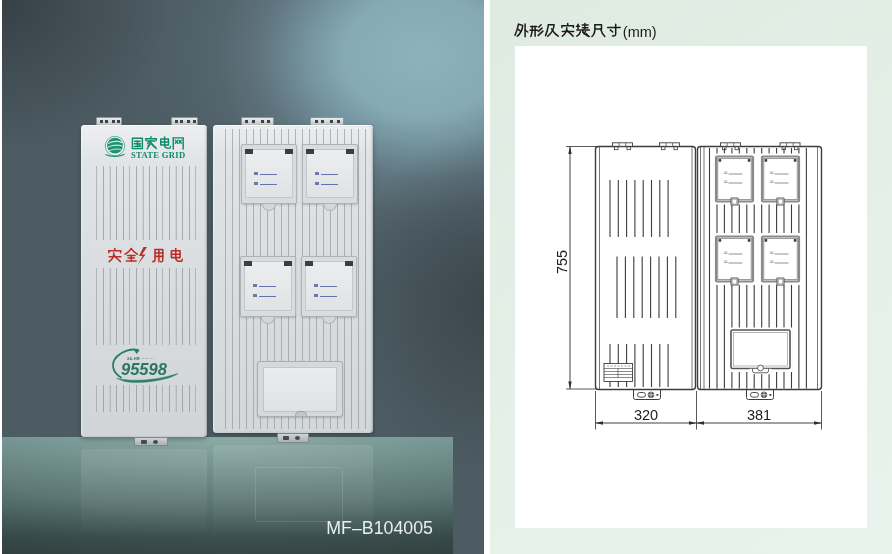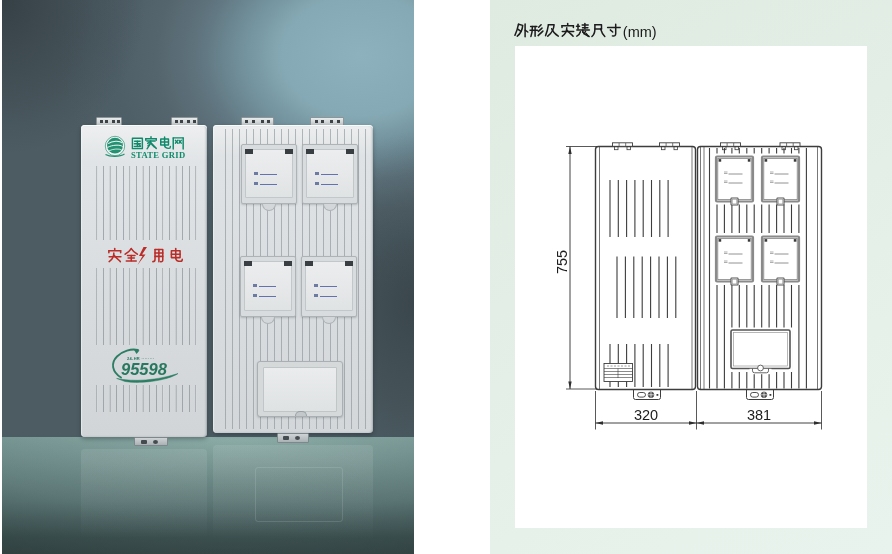--- a/index.html
+++ b/index.html
@@ -1,17 +1,17 @@
 <!DOCTYPE html>
 <html><head><meta charset="utf-8"><style>
 *{margin:0;padding:0;box-sizing:border-box}
 html,body{width:892px;height:554px;background:#fff;font-family:"Liberation Sans",sans-serif;overflow:hidden}
 .a{position:absolute}
 </style></head><body>
-<div class="a" style="left:2px;top:0;width:412px;height:554px;overflow:hidden;background:radial-gradient(40% 45% at 100% 55%, rgba(28,36,38,0.38), rgba(28,36,38,0) 70%),radial-gradient(50% 40% at 0% 0%, rgba(22,27,30,0.42), rgba(22,27,30,0) 70%),radial-gradient(300px 230px at 87% 10%, #8db2bd 0%, #86aab5 26%, #71909b 40%, #5f747e 54%, #55656d 68%, #4f5f67 82%, #4d5c63 100%);">
+<div class="a" style="left:2px;top:0;width:482px;height:554px;overflow:hidden;background:radial-gradient(40% 45% at 100% 55%, rgba(28,36,38,0.38), rgba(28,36,38,0) 70%),radial-gradient(50% 40% at 0% 0%, rgba(22,27,30,0.42), rgba(22,27,30,0) 70%),radial-gradient(300px 230px at 87% 10%, #8db2bd 0%, #86aab5 26%, #71909b 40%, #5f747e 54%, #55656d 68%, #4f5f67 82%, #4d5c63 100%);">
 <div class="a" style="left:0;top:437px;width:451px;height:117px;background:linear-gradient(180deg, rgba(0,8,8,0.10) 0%, rgba(0,10,12,0.30) 55%, rgba(8,16,18,0.52) 86%, rgba(10,16,16,0.55) 100%),radial-gradient(160% 180% at 52% 0%, #9cc0ba 0%, #80a19f 38%, #587472 70%, #3b4f52 100%);"></div>
 <div class="a" style="left:94px;top:117px;width:26px;height:9px;background:linear-gradient(180deg,#e8ebec,#c2c7c9);border:1px solid #8d9598;border-radius:1px">
       <div class="a" style="left:3px;top:2px;width:3px;height:3px;background:#3c4246"></div>
       <div class="a" style="left:8px;top:2px;width:3px;height:3px;background:#3c4246"></div>
       <div class="a" style="left:15px;top:2px;width:3px;height:3px;background:#3c4246"></div>
       <div class="a" style="left:20px;top:2px;width:3px;height:3px;background:#3c4246"></div>
     </div>
 <div class="a" style="left:169px;top:117px;width:27px;height:9px;background:linear-gradient(180deg,#e8ebec,#c2c7c9);border:1px solid #8d9598;border-radius:1px">
       <div class="a" style="left:3px;top:2px;width:3px;height:3px;background:#3c4246"></div>
       <div class="a" style="left:8px;top:2px;width:3px;height:3px;background:#3c4246"></div>
@@ -168,20 +168,21 @@
       <div class="a" style="left:6px;top:2px;width:6px;height:4px;background:#454c50;border-radius:1px"></div>
       <div class="a" style="left:18px;top:2px;width:5px;height:4px;background:#454c50;border-radius:50%"></div>
     </div>
 <div class="a" style="left:275px;top:433px;width:32px;height:10px;background:linear-gradient(180deg,#cfd4d6,#aab1b4);border:1px solid #7e878b;border-radius:1px">
       <div class="a" style="left:5px;top:2px;width:6px;height:4px;background:#454c50;border-radius:1px"></div>
       <div class="a" style="left:17px;top:2px;width:5px;height:4px;background:#454c50;border-radius:50%"></div>
     </div>
 <div class="a" style="left:79px;top:449px;width:126px;height:90px;opacity:0.12;background:linear-gradient(0deg,rgba(240,244,245,0) 0%,#dfe3e4 85%);border-radius:4px"></div>
 <div class="a" style="left:211px;top:445px;width:160px;height:95px;opacity:0.12;background:linear-gradient(0deg,rgba(240,244,245,0) 0%,#dfe3e4 85%);border-radius:4px"></div>
 <div class="a" style="left:253px;top:467px;width:88px;height:55px;border:1px solid rgba(230,240,240,0.14);border-radius:3px"></div>
+<div class="a" style="left:0;top:520px;width:431px;text-align:right;font-size:17.8px;color:#e9eef0;letter-spacing:0px;line-height:17px">MF–B104005</div>
 </div>
 <div class="a" style="left:490px;top:0;width:402px;height:554px;background:linear-gradient(150deg,#dfeae1 0%,#e4f0e7 50%,#e7f3ec 100%)"></div>
 <div class="a" style="left:515px;top:46px;width:352px;height:482px;background:#fff"></div>
 <svg class="a" style="left:510px;top:19px" width="200" height="30" viewBox="0 0 200 30">
 <g transform="translate(4,4) scale(0.1500)" fill="none" stroke="#1c1c1c" stroke-width="10.0" stroke-linecap="round" stroke-linejoin="round">
       <path d="M30,8 C24,40 16,62 6,82"></path>
       <path d="M30,8 L58,16 C56,46 44,70 22,88"></path>
       <path d="M28,42 L46,56"></path>
       <path d="M74,6 L74,92"></path>
       <path d="M74,48 L92,60"></path>

